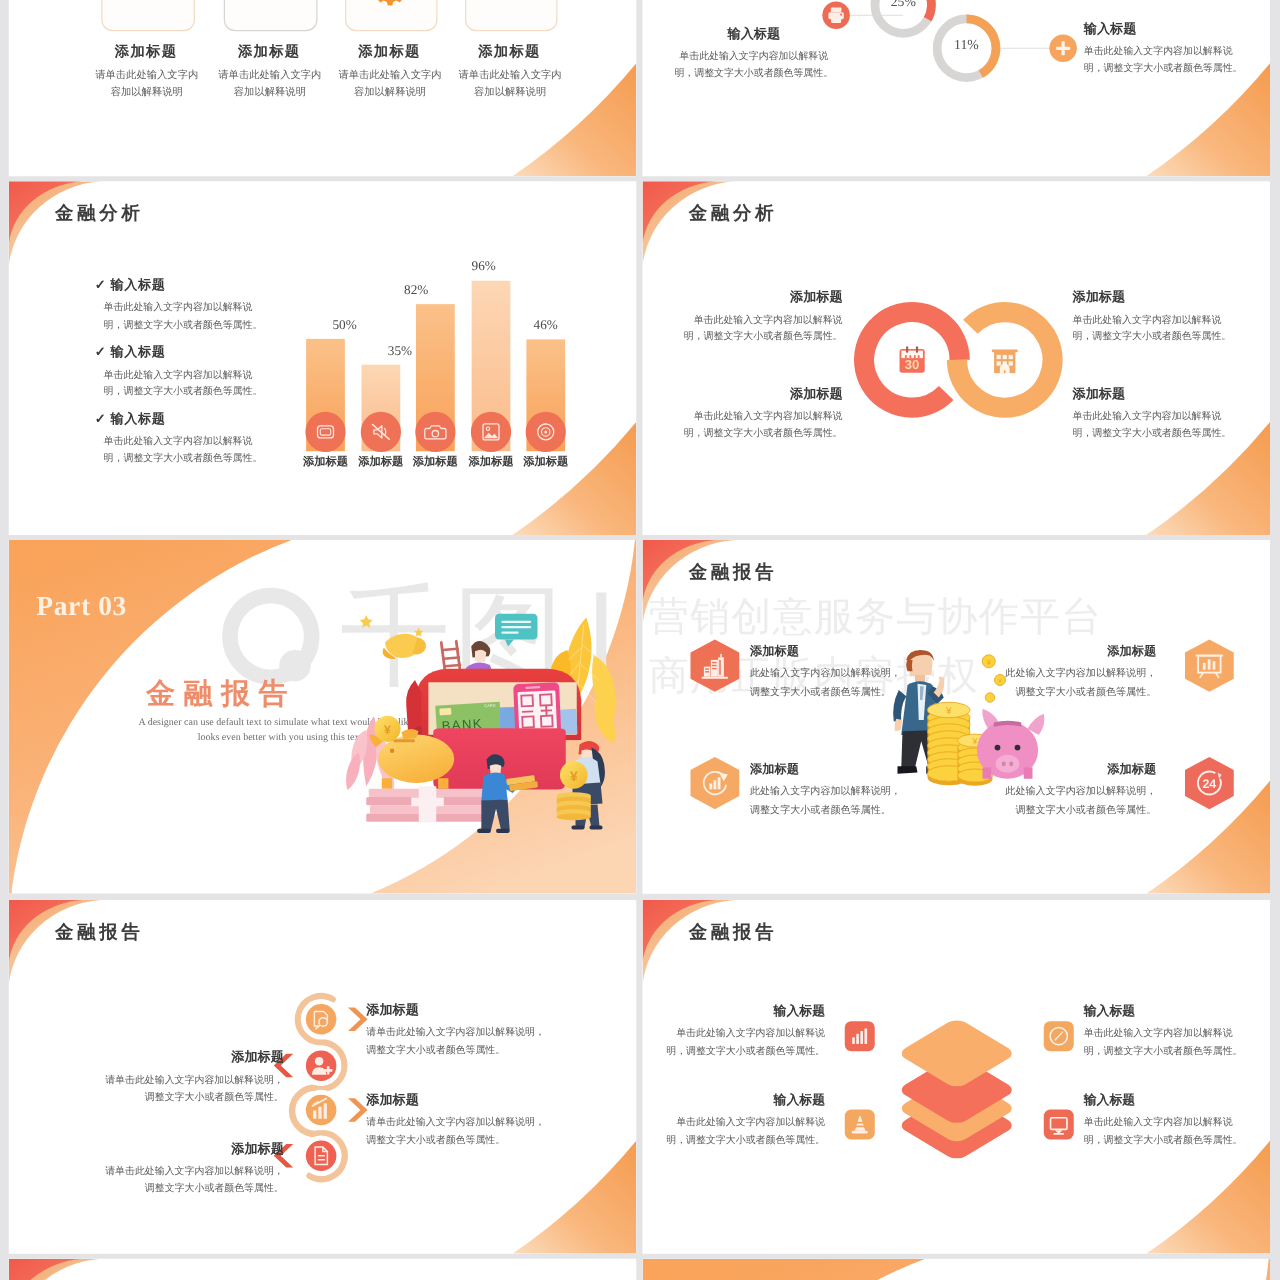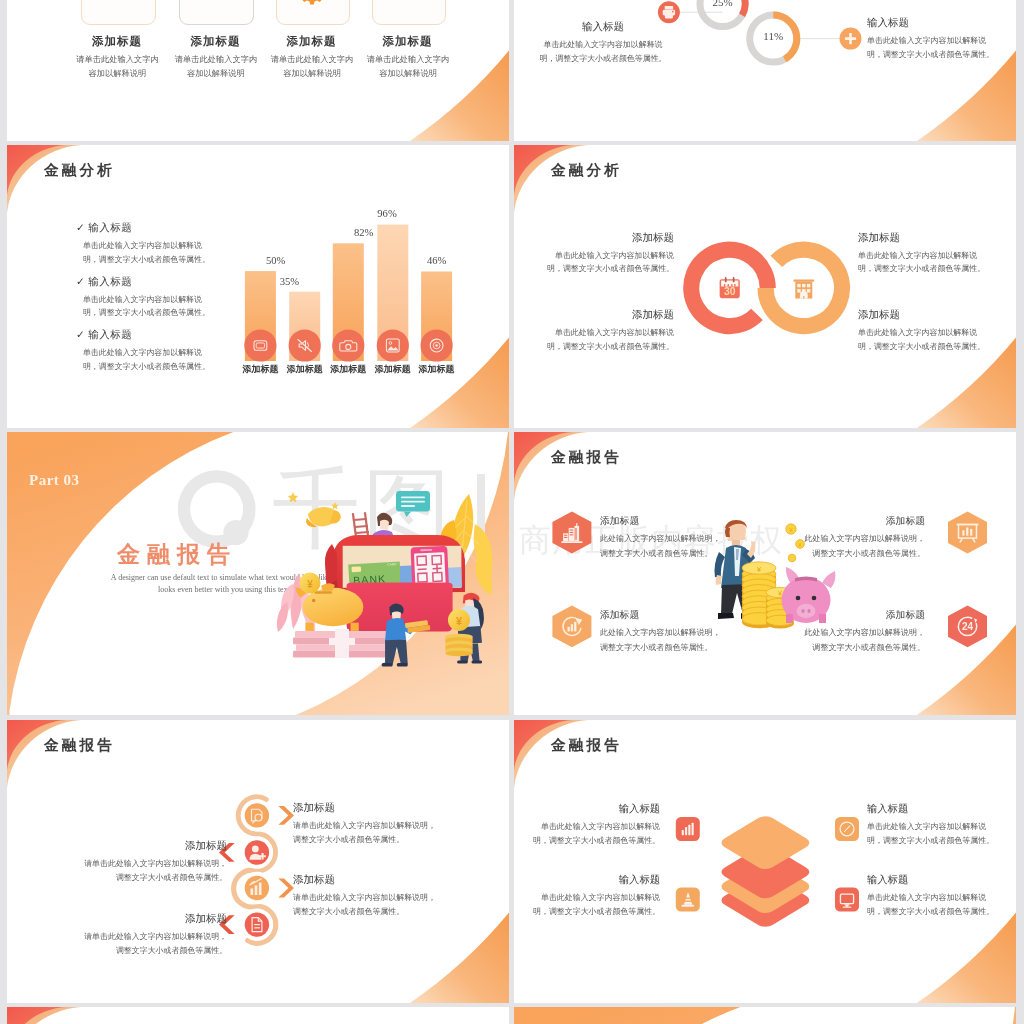--- a/index.html
+++ b/index.html
@@ -1,21 +1,21 @@
 <!DOCTYPE html>
 <html><head>
 <meta charset="utf-8">
 <style>
   html,body{margin:0;padding:0;}
   body{width:1024px;height:1024px;background:#e4e4e6;overflow:hidden;
        font-family:"Liberation Serif",serif;}
   .deck{position:absolute;left:0;top:0;width:1024px;height:1024px;}
   .slide{position:absolute;width:502px;height:283px;background:#ffffff;overflow:hidden;}
   .ttl{position:absolute;font-weight:700;color:#3d3d3d;letter-spacing:3.05px;white-space:nowrap;font-size:14.7px;}
-  .h{font-weight:400;color:#3a3a3a;white-space:nowrap;}
+  .h{font-weight:700;color:#3a3a3a;white-space:nowrap;}
   .b{color:#5a5a5c;line-height:1.7;}
   .svgfull{display:block;position:absolute;left:0;top:0;}
   .abs{position:absolute;}
   .wm{position:absolute;pointer-events:none;}
 </style>
 </head>
 <body>
 
 <div class="deck">
 <div class="slide" style="left:7px;top:-142px">
@@ -217,23 +217,23 @@
           <g transform="translate(429.6,200.5) scale(0.80)">
             <circle cx="0" cy="0" r="8" fill="none" stroke="#fde8e2" stroke-width="1.3"></circle>
             <circle cx="0" cy="0" r="4.2" fill="none" stroke="#fde8e2" stroke-width="1.1"></circle>
             <circle cx="0" cy="0" r="1.5" fill="#fde8e2"></circle>
             <path d="M-5.6 -5.6 a8 8 0 0 1 6 -2.3" fill="none" stroke="#fde8e2" stroke-width="1.3" stroke-linecap="round"></path>
           </g>
         </g>
 </svg>
 <div class="abs" style="left:228.4px;top:109.9px;width:50px;text-align:right;font-size:10.6px;color:#4a4a4a">50%</div>
 <div class="abs" style="left:223.4px;top:217.5px;width:60px;text-align:center;font-size:9px;font-weight:700;color:#3c3c3c">添加标题</div>
-<div class="abs" style="left:272.7px;top:130.5px;width:50px;text-align:left;font-size:10.6px;color:#4a4a4a">35%</div>
+<div class="abs" style="left:272.7px;top:130.5px;width:50px;text-align:right;font-size:10.6px;color:#4a4a4a">35%</div>
 <div class="abs" style="left:267.7px;top:217.5px;width:60px;text-align:center;font-size:9px;font-weight:700;color:#3c3c3c">添加标题</div>
-<div class="abs" style="left:316.3px;top:82.1px;width:50px;text-align:right;font-size:10.6px;color:#4a4a4a">82%</div>
+<div class="abs" style="left:316.3px;top:82.1px;width:50px;text-align:left;font-size:10.6px;color:#4a4a4a">82%</div>
 <div class="abs" style="left:311.3px;top:217.5px;width:60px;text-align:center;font-size:9px;font-weight:700;color:#3c3c3c">添加标题</div>
 <div class="abs" style="left:355px;top:63.4px;width:50px;text-align:center;font-size:10.6px;color:#4a4a4a">96%</div>
 <div class="abs" style="left:355.8px;top:217.5px;width:60px;text-align:center;font-size:9px;font-weight:700;color:#3c3c3c">添加标题</div>
 <div class="abs" style="left:404.6px;top:110.3px;width:50px;text-align:center;font-size:10.6px;color:#4a4a4a">46%</div>
 <div class="abs" style="left:399.6px;top:217.5px;width:60px;text-align:center;font-size:9px;font-weight:700;color:#3c3c3c">添加标题</div>
 </div>
 <div class="slide" style="left:514px;top:145px">
 <svg class="svgfull" width="502" height="283" viewBox="0 0 502 283">
  <defs>
   <linearGradient id="tlg4" x1="0" y1="0" x2="0.9" y2="1">
@@ -327,21 +327,21 @@
 <svg width="1024" height="1024" viewBox="0 0 1024 1024" style="position:absolute;left:0;top:0">
           <g fill="#e8e8e8">
             <path d="M216.6 470.2 a38.9 38.9 0 1 0 0.1 77.8 a38.9 38.9 0 1 0 -0.1 -77.8 z m0 12.4 a26.5 26.5 0 1 1 0 53 a26.5 26.5 0 1 1 0 -53 z"></path>
             <circle cx="236" cy="532.5" r="12.6"></circle>
           </g>
         </svg>
 <div class="abs" style="left:272px;top:463px;font-size:88px;line-height:92px;color:#e8e8e8;letter-spacing:3px;font-family:'Liberation Sans',sans-serif">千图</div>
 <div class="abs" style="left:477px;top:474px;width:8px;height:76px;background:#e8e8e8"></div>
 
 </div>
-<div class="abs" style="left:22px;top:40px;font-size:15px;font-weight:700;color:#fdf1e4;font-family:'Liberation Serif',serif;letter-spacing:0.5px">Part 03</div>
+<div class="abs" style="left:22px;top:40px;font-size:22px;font-weight:700;color:#fdf1e4;font-family:'Liberation Serif',serif;letter-spacing:0.5px">Part 03</div>
 <div class="abs" style="left:110px;top:107px;font-size:23px;font-weight:700;letter-spacing:7px;color:#ef8d6a">金融报告</div>
 <div class="abs" style="left:103px;top:140px;width:230px;text-align:center;font-size:8px;line-height:1.55;color:#6d6d6f">A designer can use default text to simulate what text would look like. It looks even better with you using this text.</div>
 <svg class="svgfull" width="502" height="283" viewBox="0 0 502 283">
  <defs>
   <linearGradient id="ilwal" x1="0" y1="0" x2="0" y2="1">
             <stop offset="0%" stop-color="#e8403e"></stop>
             <stop offset="100%" stop-color="#d53238"></stop>
           </linearGradient>
   <linearGradient id="ilwal2" x1="0" y1="0" x2="0" y2="1">
             <stop offset="0%" stop-color="#ef4560"></stop>
@@ -548,20 +548,21 @@
  <path d="M502 192.6 A476.6 476.6 0 0 1 403 283 H502 Z" fill="url(#brg6)"></path>
 </svg>
 <div class="wm" style="left:-514px;top:-432px;width:1024px;height:1024px">
 <svg width="1024" height="1024" viewBox="0 0 1024 1024" style="position:absolute;left:0;top:0">
           <g fill="#e8e8e8">
             <path d="M216.6 470.2 a38.9 38.9 0 1 0 0.1 77.8 a38.9 38.9 0 1 0 -0.1 -77.8 z m0 12.4 a26.5 26.5 0 1 1 0 53 a26.5 26.5 0 1 1 0 -53 z"></path>
             <circle cx="236" cy="532.5" r="12.6"></circle>
           </g>
         </svg>
 
+<div class="abs" style="left:519px;top:470px;font-size:32px;line-height:47px;color:#ededed;letter-spacing:1px;font-family:'Liberation Sans',sans-serif">营销创意服务与协作平台</div>
 <div class="abs" style="left:519px;top:517px;font-size:32px;line-height:47px;color:#ededed;letter-spacing:1px;font-family:'Liberation Sans',sans-serif">商用正版内容授权</div>
 </div>
 <div class="ttl" style="left:37px;top:15.5px">金融报告</div>
 <svg class="svgfull" width="502" height="283" viewBox="0 0 502 283">
 
  <g>
   <path d="M213 100 q0 -10 9 -10 q10 0 10 9 l-1 9 -17 1 z" fill="#f5cfae"></path>
   <path d="M211 96 q2 -8 11 -8 q11 0 11 9 q-1 -4 -5 -5 q-9 -1 -15 5 z" fill="#b0542b"></path>
   <path d="M212 105 q-2 -6 0 -9 l4 0 q-1 5 0 9 z" fill="#b0542b"></path>
   <path d="M218 108 l8 0 0 6 -8 0 z" fill="#ecc2a0"></path>

